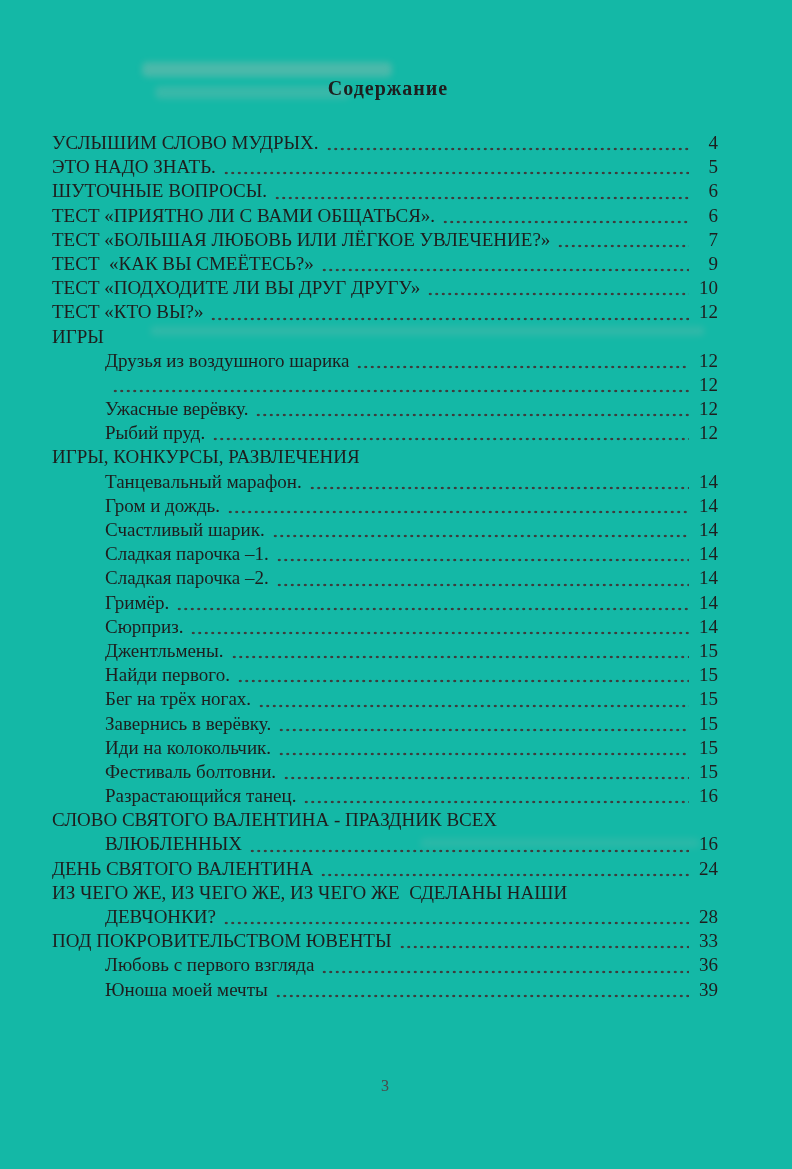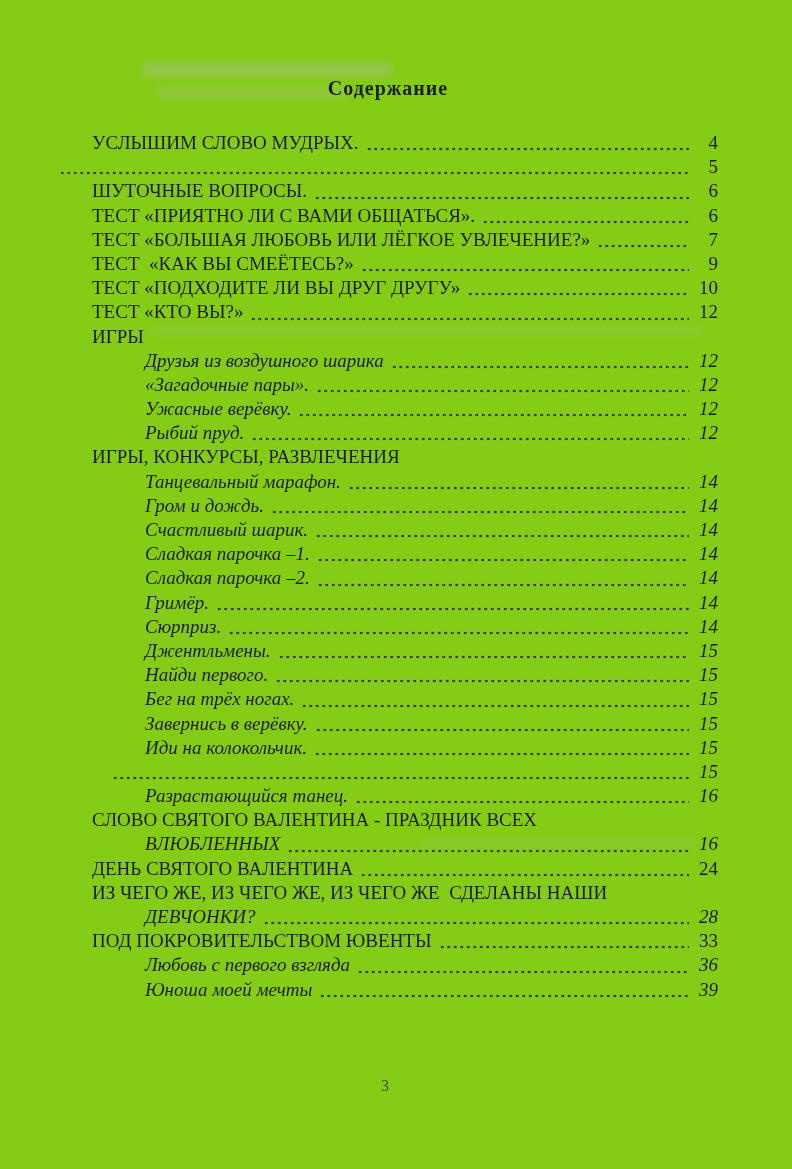--- a/index.html
+++ b/index.html
@@ -11,21 +11,21 @@
     height: 1169px;
     position: relative;
     overflow: hidden;
     background: #ffffff;
     font-family: "Liberation Serif", serif;
     color: #1e1e1e;
   }
   .page {
     position: absolute;
     inset: 0;
-    background: #84cc16;
+    background: #14b8a6;
   }
   
   .smudge {
     position: absolute;
     background: #b7bbb3;
     filter: blur(3px);
     border-radius: 5px;
     pointer-events: none;
   }
   .smudge.s1 { left: 142px; top: 62px;  width: 250px; height: 15px; opacity: .33; }
@@ -51,25 +51,24 @@
     left: 52px;
     width: 666px;
   }
   .toc-row {
     display: flex;
     align-items: baseline;
     height: 24.2px;
     font-size: 19px;
     line-height: 24.2px;
   }
-  .toc-row.indent-1 { padding-left: 53px; font-style: italic; }
+  .toc-row.indent-1 { padding-left: 53px; }
   .entry-text {
     white-space: pre;
     flex: 0 0 auto;
-    margin-left: 40px;
   }
   .leader {
     flex: 1 1 auto;
     align-self: flex-end;
     height: 6px;
     margin: 0 5px 4px 7px;
     background-image: radial-gradient(circle, #3d3d3d 1.1px, rgba(0,0,0,0) 1.6px);
     background-size: 6.5px 4px;
     background-repeat: repeat-x;
     background-position: left bottom;
@@ -103,20 +102,21 @@
 
   <div class="doc-title">Содержание</div>
 
   <div class="toc">
       <div class="toc-row indent-0">
     <span class="entry-text">УСЛЫШИМ СЛОВО МУДРЫХ.</span>
     <span class="leader"></span>
     <span class="page-num">4</span>
   </div>
       <div class="toc-row indent-0">
+    <span class="entry-text">ЭТО НАДО ЗНАТЬ.</span>
     <span class="leader"></span>
     <span class="page-num">5</span>
   </div>
       <div class="toc-row indent-0">
     <span class="entry-text">ШУТОЧНЫЕ ВОПРОСЫ.</span>
     <span class="leader"></span>
     <span class="page-num">6</span>
   </div>
       <div class="toc-row indent-0">
     <span class="entry-text">ТЕСТ «ПРИЯТНО ЛИ С ВАМИ ОБЩАТЬСЯ».</span>
@@ -146,21 +146,20 @@
       <div class="toc-row indent-0 no-leader">
     <span class="entry-text">ИГРЫ</span>
 
   </div>
       <div class="toc-row indent-1">
     <span class="entry-text">Друзья из воздушного шарика</span>
     <span class="leader"></span>
     <span class="page-num">12</span>
   </div>
       <div class="toc-row indent-1">
-    <span class="entry-text">«Загадочные пары».</span>
     <span class="leader"></span>
     <span class="page-num">12</span>
   </div>
       <div class="toc-row indent-1">
     <span class="entry-text">Ужасные верёвку.</span>
     <span class="leader"></span>
     <span class="page-num">12</span>
   </div>
       <div class="toc-row indent-1">
     <span class="entry-text">Рыбий пруд.</span>
@@ -225,20 +224,21 @@
     <span class="entry-text">Завернись в верёвку.</span>
     <span class="leader"></span>
     <span class="page-num">15</span>
   </div>
       <div class="toc-row indent-1">
     <span class="entry-text">Иди на колокольчик.</span>
     <span class="leader"></span>
     <span class="page-num">15</span>
   </div>
       <div class="toc-row indent-1">
+    <span class="entry-text">Фестиваль болтовни.</span>
     <span class="leader"></span>
     <span class="page-num">15</span>
   </div>
       <div class="toc-row indent-1">
     <span class="entry-text">Разрастающийся танец.</span>
     <span class="leader"></span>
     <span class="page-num">16</span>
   </div>
       <div class="toc-row indent-0 no-leader">
     <span class="entry-text">СЛОВО СВЯТОГО ВАЛЕНТИНА - ПРАЗДНИК ВСЕХ</span>

